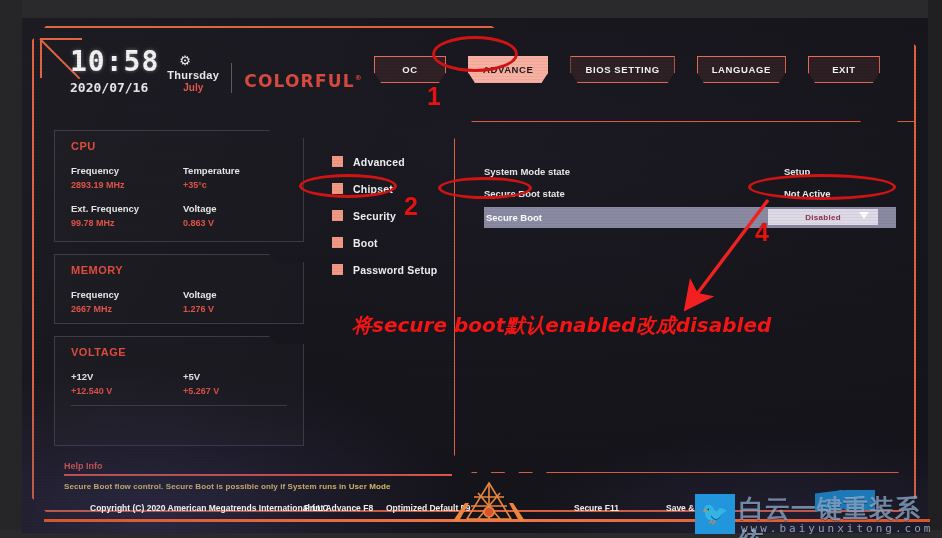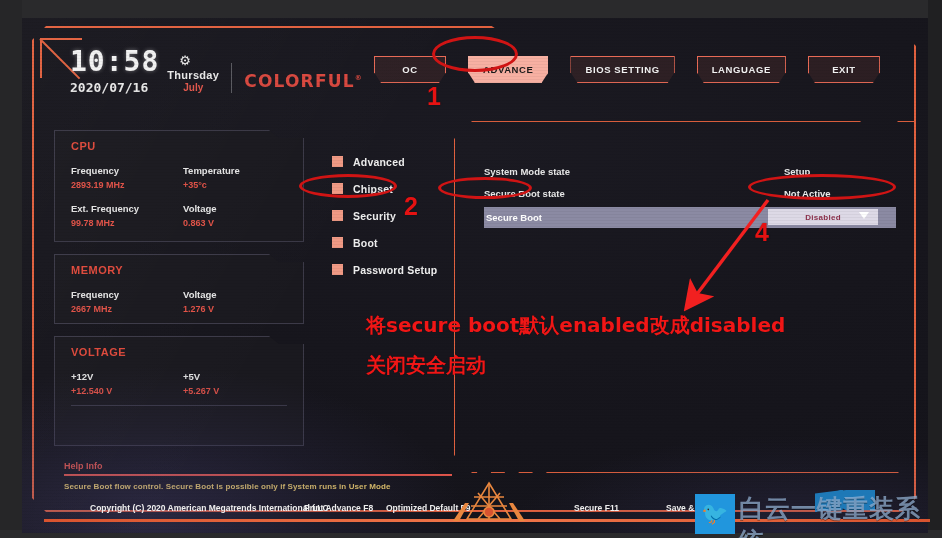--- a/index.html
+++ b/index.html
@@ -387,36 +387,36 @@
       </g>
       <path d="M2 42 L14 24 L18 24 L8 42 Z" fill="#e9873f"></path>
       <path d="M74 42 L62 24 L58 24 L68 42 Z" fill="#e9873f"></path>
     </svg>
   </div>
 
   <div class="wm">
     <div class="wm-tw">🐦</div>
     <div class="wm-win"></div>
     <div class="wm-cn">白云一键重装系统</div>
+    <div class="wm-url">www.baiyunxitong.com</div>
   </div>
 
   <div class="ann-ellipse" style="left:432px; top:36px;  width:86px;  height:36px;"></div>
   <div class="ann-ellipse" style="left:299px; top:174px; width:98px;  height:24px;"></div>
   <div class="ann-ellipse" style="left:438px; top:177px; width:94px;  height:22px;"></div>
   <div class="ann-ellipse" style="left:748px; top:174px; width:148px; height:26px;"></div>
 
   <div class="ann-num" style="left:427px; top:82px;">1</div>
   <div class="ann-num" style="left:404px; top:192px;">2</div>
   <div class="ann-num" style="left:755px; top:218px;">4</div>
 
   <svg class="ann-arrow" width="400" height="120" viewBox="0 0 400 120">
     <defs>
       <marker id="ah" markerWidth="9" markerHeight="9" refX="4" refY="4.5" orient="auto">
         <path d="M0,0 L9,4.5 L0,9 L2.2,4.5 Z" fill="#f22020"></path>
       </marker>
     </defs>
     <line x1="338" y1="2" x2="264" y2="100" stroke="#f22020" stroke-width="3.4" marker-end="url(#ah)"></line>
   </svg>
 
-  <div class="ann-text" style="left:366px; top:312px; font-size:20px;">将secure boot默认enabled改成disabled</div>
-  <div class="ann-text" style="left:366px; top:352px; font-size:20px;">关闭安全启动</div>
+  <div class="ann-text" style="left:352px; top:312px; font-size:20px;font-style:italic;">将secure boot默认enabled改成disabled</div>
 
 </div>
 
 </body></html>

